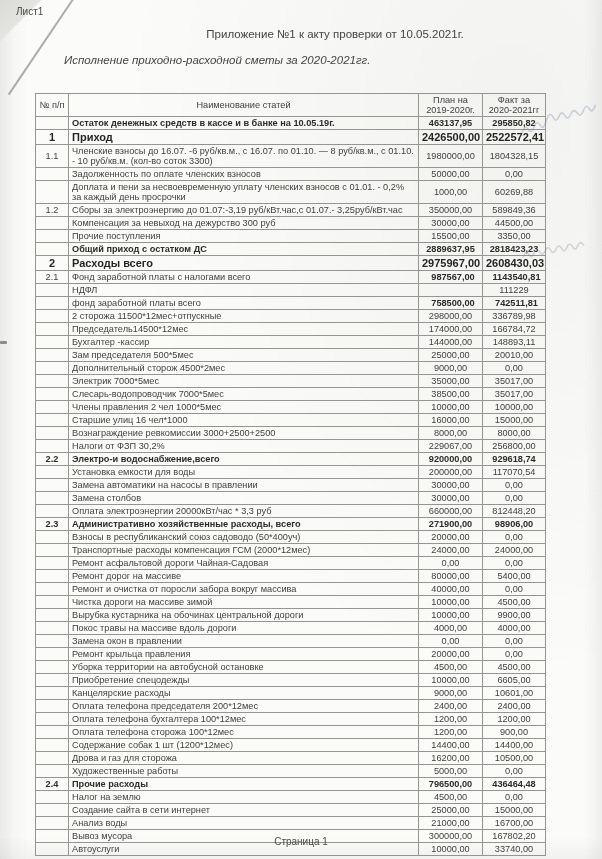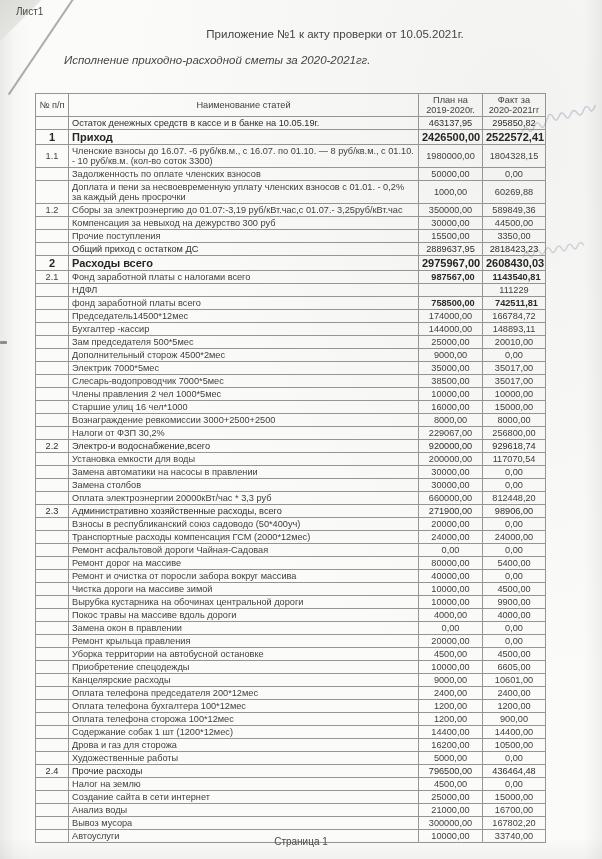--- a/index.html
+++ b/index.html
@@ -59,21 +59,21 @@
     border:1px solid #97958f;
     font-size:9.2px;line-height:10px;
     padding:1px 3px;vertical-align:middle;
     color:#3f3f3d;font-weight:normal;
     overflow:hidden;
   }
   table.budget{border:1.5px solid #7d7b76;}
   th.col-h{font-size:9.2px;text-align:center;color:#474745;padding:2px 1px;}
   .c-num,.c-plan,.c-fact{text-align:center;}
   .c-label{text-align:left;}
-  tr.b td{font-weight:normal;color:#2c2c2a;margin-left:17px;}
+  tr.b td{font-weight:bold;color:#2c2c2a;margin-left:17px;}
   tr.s td{font-weight:bold;color:#262624;font-size:11px;line-height:12px;}
   tr.bv td.c-plan,tr.bv td.c-fact{font-weight:bold;color:#2c2c2a;padding-left:8px;}
   .footer{
     position:absolute;bottom:12px;left:0;width:100%;
     text-align:center;font-size:10px;color:#4a4a48;
   }
   .hand-note{position:absolute;pointer-events:none;opacity:0.33;}
 </style>
 </head>
 <body>
@@ -177,20 +177,26 @@
           <td class="c-fact">111229</td>
         </tr>
         <tr class="bv">
           <td class="c-num"></td>
           <td class="c-label">фонд заработной платы  всего</td>
           <td class="c-plan">758500,00</td>
           <td class="c-fact">742511,81</td>
         </tr>
         <tr>
           <td class="c-num"></td>
+          <td class="c-label">2 сторожа 11500*12мес+отпускные</td>
+          <td class="c-plan">298000,00</td>
+          <td class="c-fact">336789,98</td>
+        </tr>
+        <tr>
+          <td class="c-num"></td>
           <td class="c-label">Председатель14500*12мес</td>
           <td class="c-plan">174000,00</td>
           <td class="c-fact">166784,72</td>
         </tr>
         <tr>
           <td class="c-num"></td>
           <td class="c-label">Бухгалтер -кассир</td>
           <td class="c-plan">144000,00</td>
           <td class="c-fact">148893,11</td>
         </tr>

